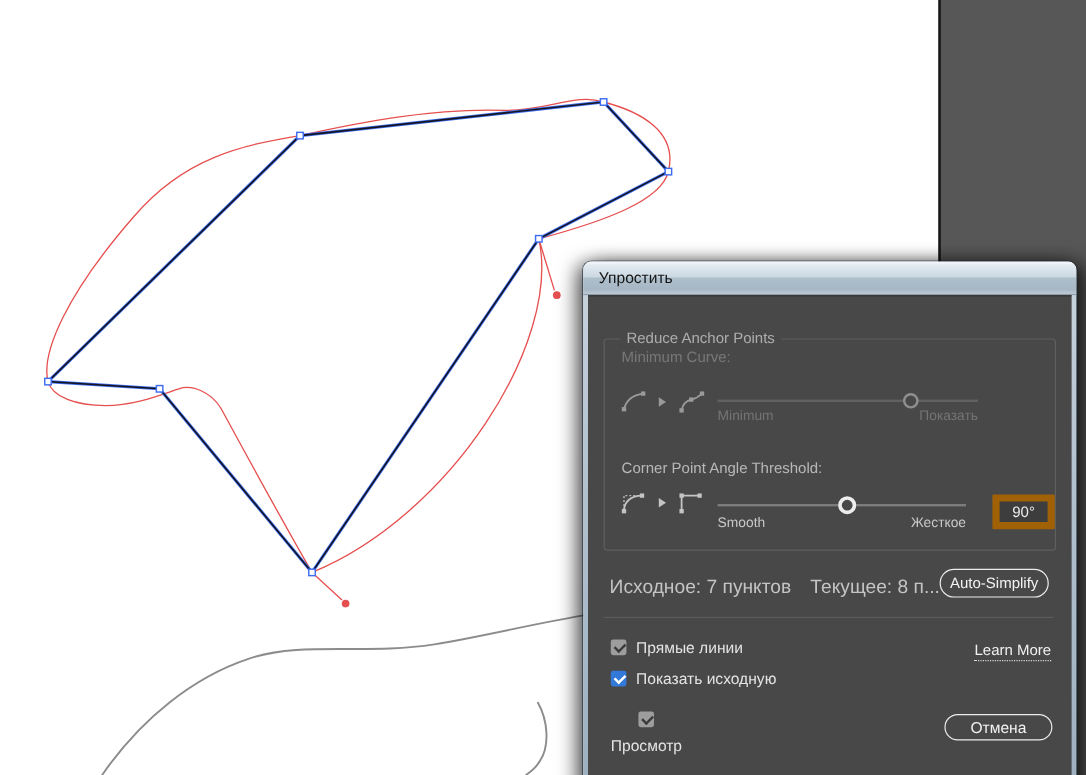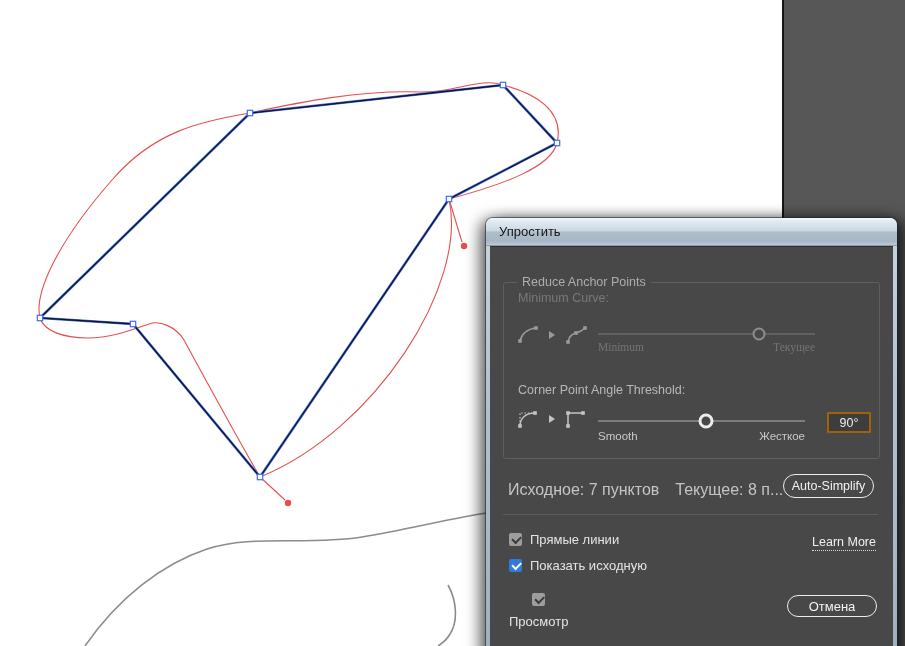--- a/index.html
+++ b/index.html
@@ -30,23 +30,23 @@
   .dim{color:#787878;}
 
   .icon-row{position:absolute;display:flex;align-items:center;gap:8px;}
 
   .slider{position:absolute;height:15px;}
   .slider .track{position:absolute;left:0;right:0;top:50%;height:2px;margin-top:-1px;background:#7c7c7c;}
   .slider.dim .track{background:#616161;}
   .slider .handle{position:absolute;top:50%;width:9px;height:9px;border:3px solid #ededed;border-radius:50%;background:#484848;transform:translate(-50%,-50%);box-sizing:content-box;}
   .slider.dim .handle{border-color:#8f8f8f;border-width:2.5px;}
   .slider-labels{position:absolute;display:flex;justify-content:space-between;font-size:11.5px;color:#c8c8c8;}
-  .slider-labels.dim{color:#747474;font-family:Liberation Serif, serif;}
+  .slider-labels.dim{color:#747474;}
 
-  .value-box{position:absolute;width:40px;height:17px;background:#3d3d3d;border:2px solid #a16207;border-radius:1px;color:#ececec;font-size:12.5px;text-align:center;font-family:inherit;padding:0;}
+  .value-box{position:absolute;width:40px;height:17px;background:#3d3d3d;border:6px solid #a16207;border-radius:1px;color:#ececec;font-size:12.5px;text-align:center;font-family:inherit;padding:0;}
 
   .status-row{position:absolute;font-size:16px;color:#c4c4c4;display:flex;gap:16px;white-space:nowrap;}
 
   .pill-btn{position:absolute;background:transparent;color:#f2f2f2;font-family:inherit;font-size:12.5px;text-align:center;cursor:default;border:1.5px solid #ececec;border-radius:13px;line-height:1;}
   #auto-simplify-btn{left:293px;top:227px;width:91px;height:24px;}
   #ok-btn{left:198px;top:345px;width:92px;height:26px;border-width:3px;font-size:13px;}
   #cancel-btn{left:297px;top:348px;width:90px;height:22px;font-size:13px;}
 
   .separator{position:absolute;left:13px;top:267px;width:375px;height:1px;background:#5c5c5c;}
 
@@ -125,21 +125,21 @@
           <rect x="19.2" y="1.2" width="3.6" height="3.6" fill="#9a9a9a"></rect>
         </svg>
       </div>
 
       <div class="slider dim" style="left:108px;top:79px;width:217px;">
         <div class="track"></div>
         <div class="handle" style="left: 74%;"></div>
       </div>
       <div class="slider-labels dim" style="left:108px;top:94px;width:217px;">
         <span>Minimum</span>
-        <span>Текущее</span>
+        <span>Показать</span>
       </div>
 
       <span class="section-label" style="left:28px;top:136px;">Corner Point Angle Threshold:</span>
 
       <div class="icon-row" style="left:26px;top:162px;height:20px;">
         <svg width="24" height="20" viewBox="0 0 24 20">
           <polyline points="4,16 4,4 16,4" fill="none" stroke="#c4c4c4" stroke-width="1.2" stroke-dasharray="1.5,1.8"></polyline>
           <path d="M4,17 C4,9 10,4 19,4" fill="none" stroke="#c4c4c4" stroke-width="1.5"></path>
           <rect x="2.2" y="15.2" width="3.6" height="3.6" fill="#c4c4c4"></rect>
           <rect x="17.2" y="2.2" width="3.6" height="3.6" fill="#c4c4c4"></rect>

